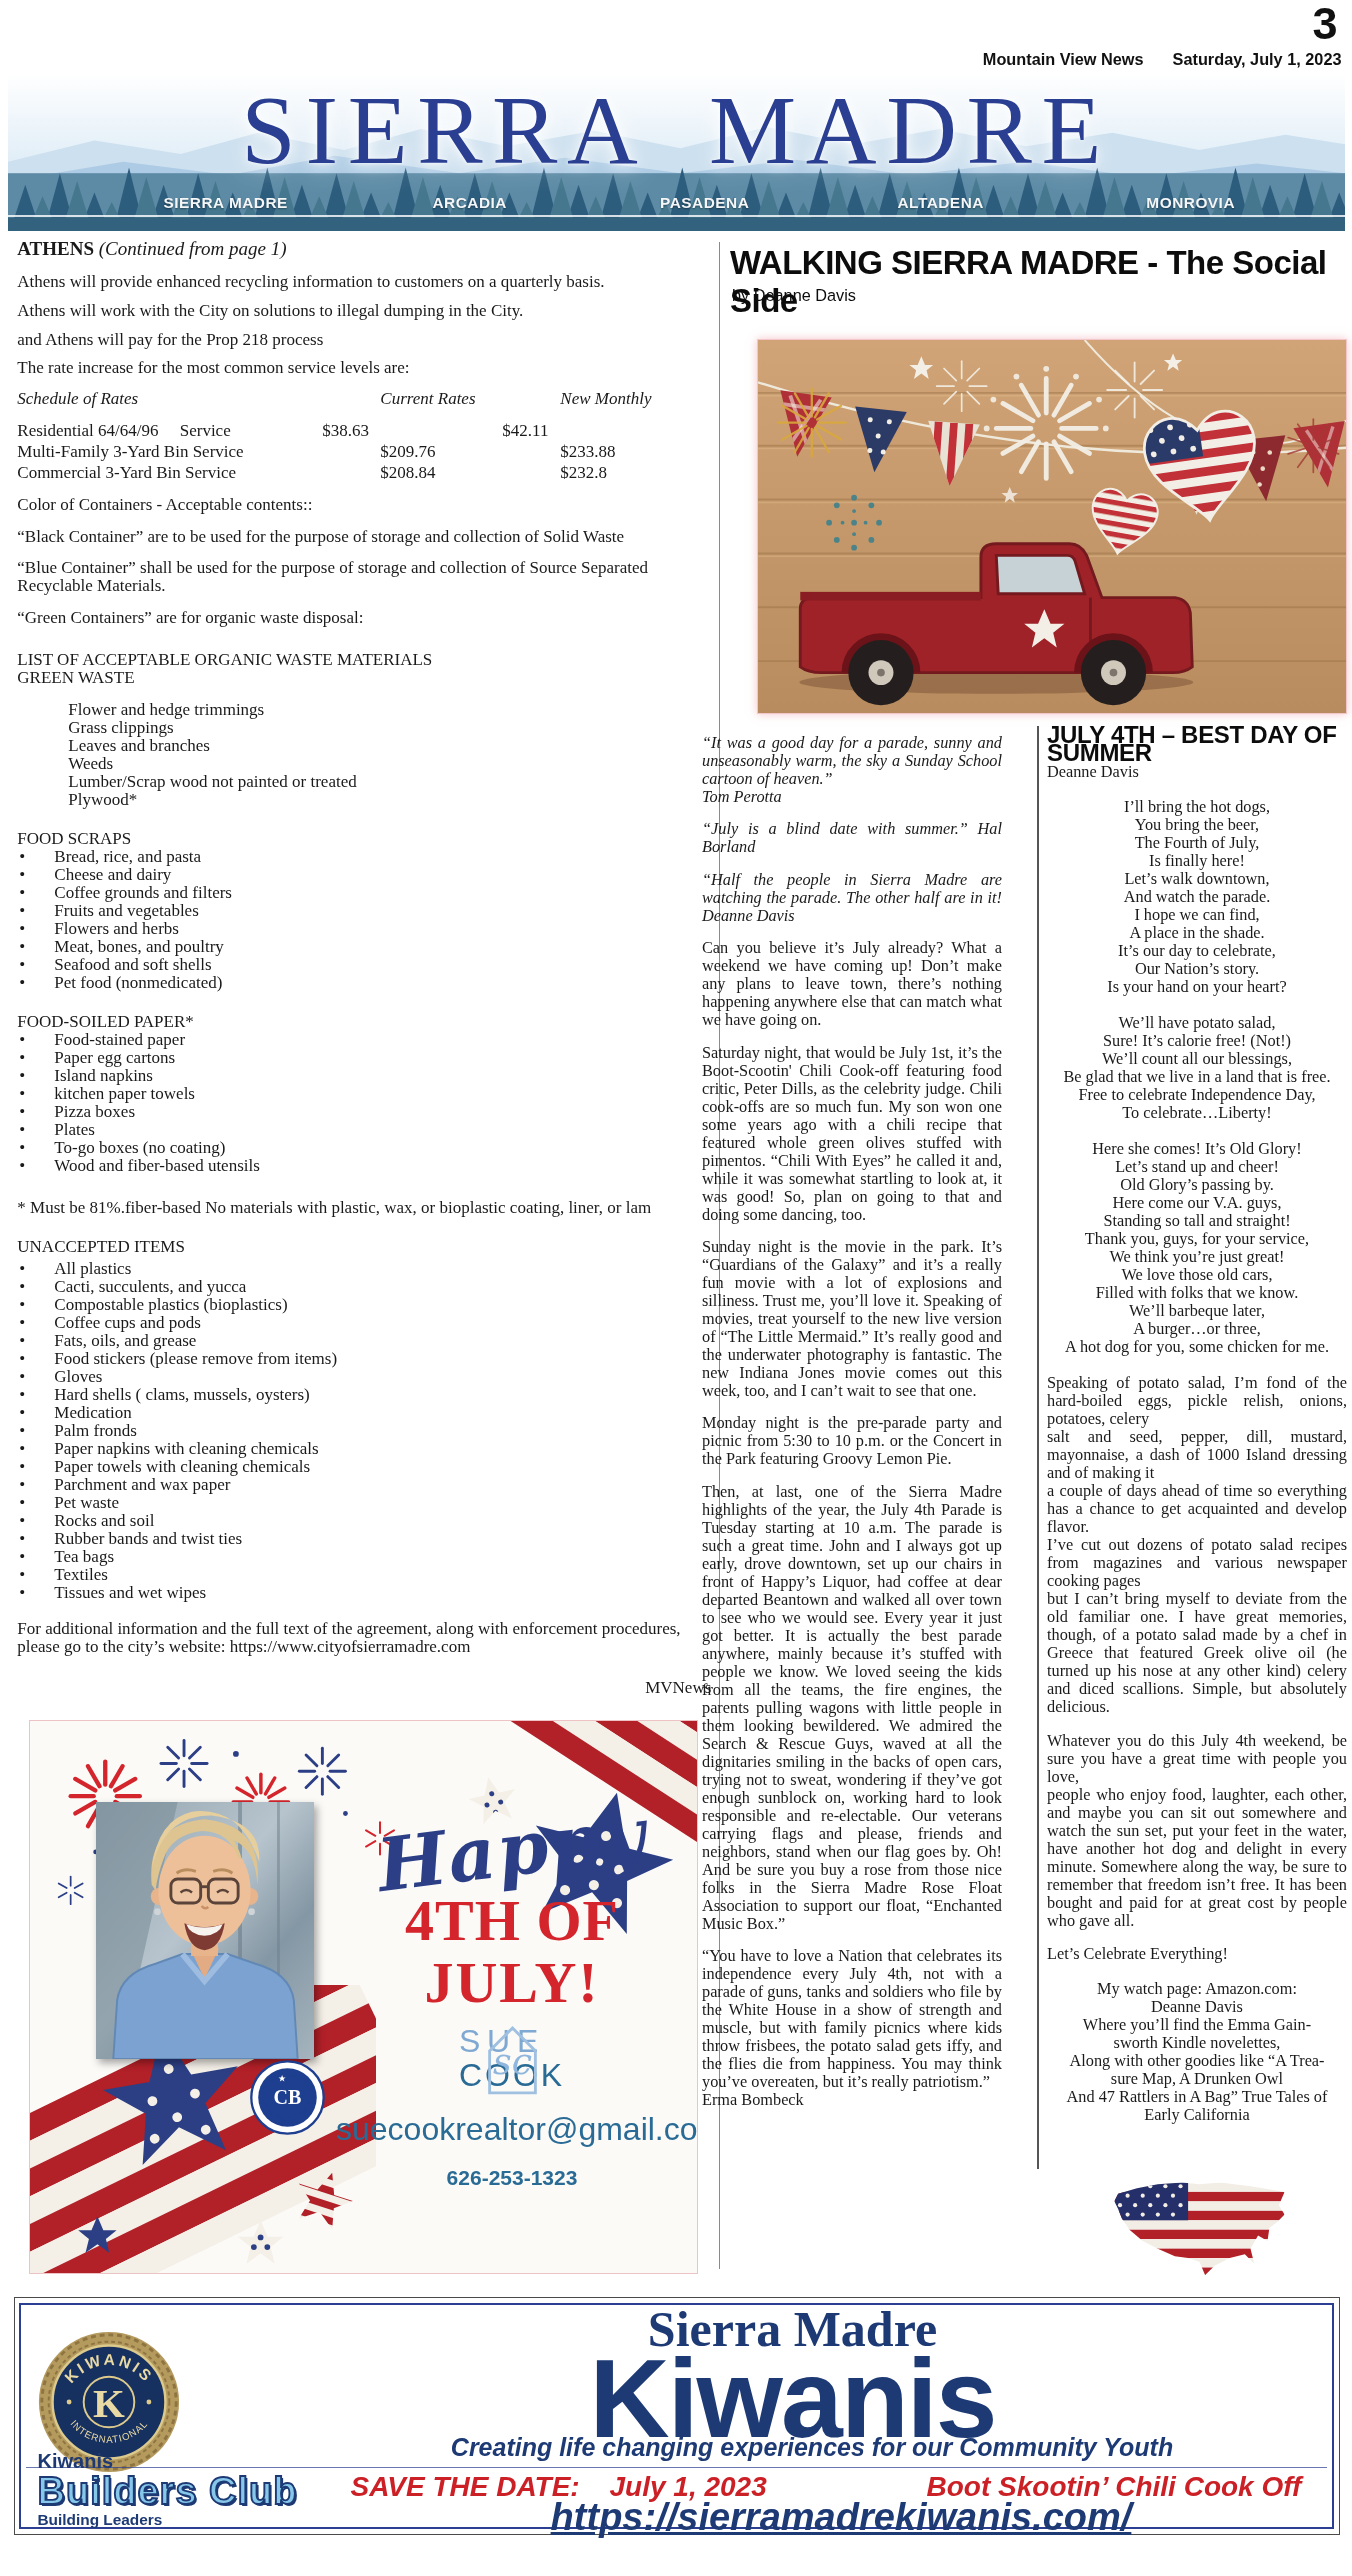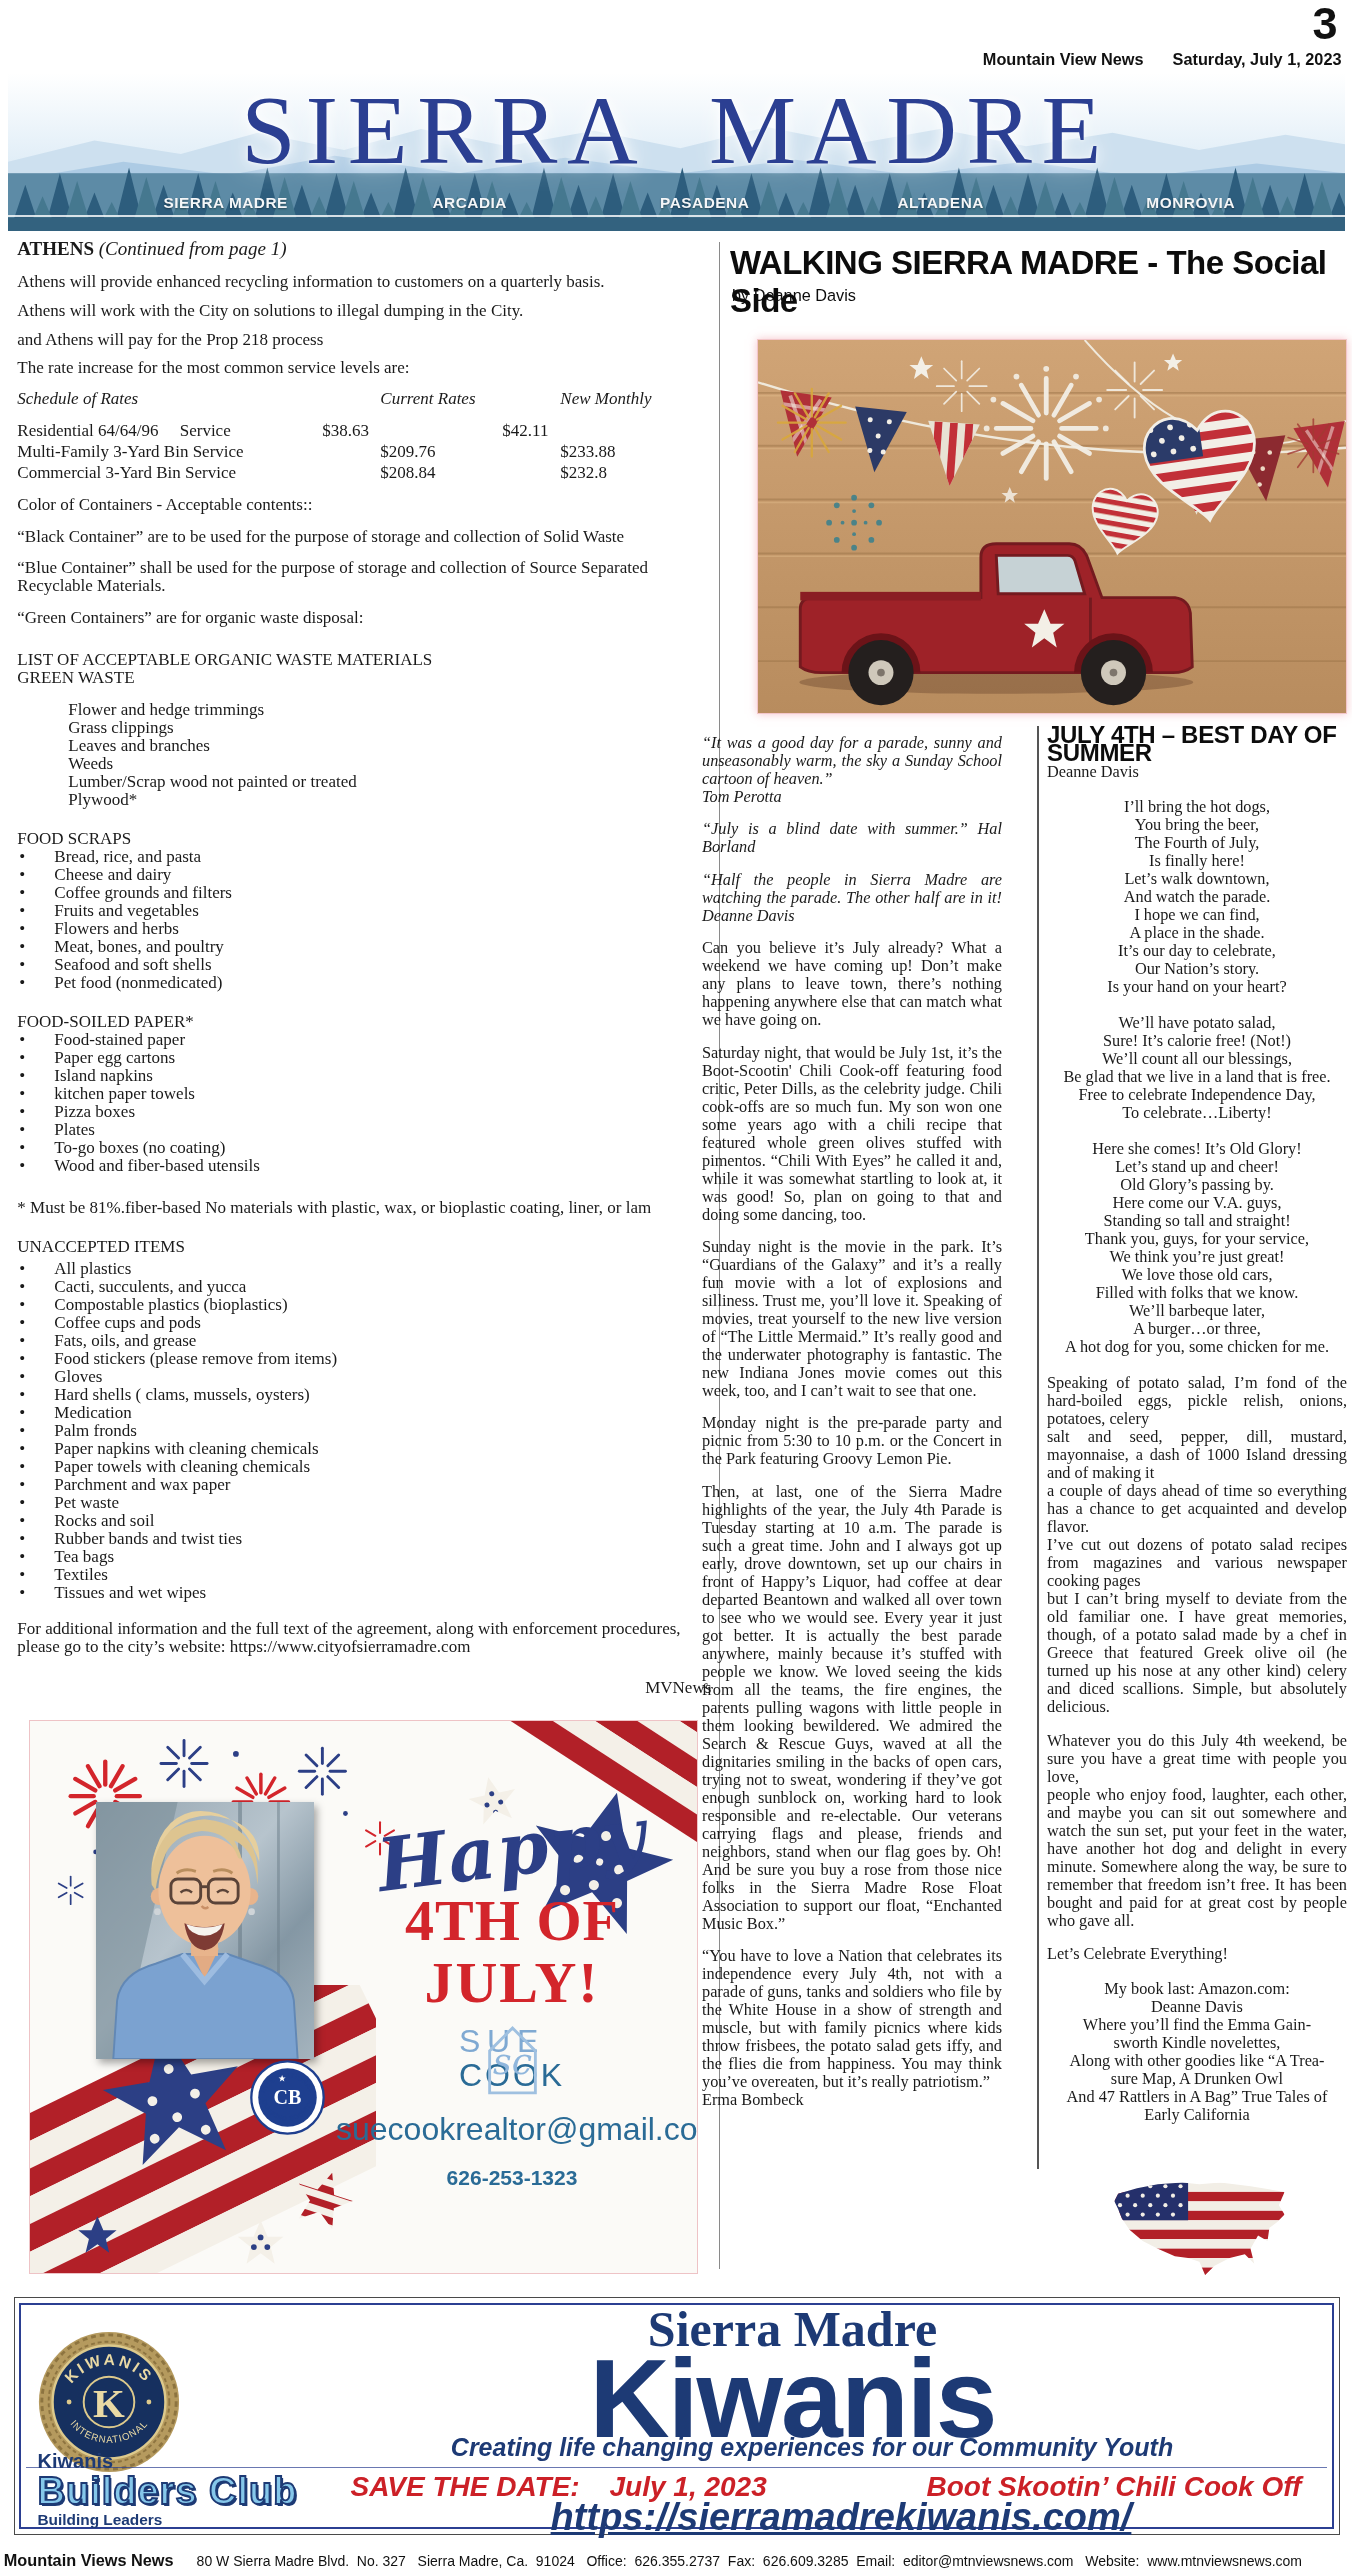--- a/index.html
+++ b/index.html
@@ -706,21 +706,21 @@
       </div>
     <p class="pp">Speaking of potato salad, I’m fond of the hard-boiled eggs, pickle relish, onions, potatoes, celery
 salt and seed, pepper, dill, mustard, mayonnaise, a dash of 1000 Island dressing and of making it
 a couple of days ahead of time so everything has a chance to get acquainted and develop flavor.
 I’ve cut out dozens of potato salad recipes from magazines and various newspaper cooking pages
 but I can’t bring myself to deviate from the old familiar one. I have great memories, though, of a potato salad made by a chef in Greece that featured Greek olive oil (he turned up his nose at any other kind) celery and diced scallions. Simple, but absolutely delicious.</p>
     <p class="pp">Whatever you do this July 4th weekend, be sure you have a great time with people you love,
 people who enjoy food, laughter, each other, and maybe you can sit out somewhere and watch the sun set, put your feet in the water, have another hot dog and delight in every minute. Somewhere along the way, be sure to remember that freedom isn’t free. It has been bought and paid for at great cost by people who gave all.</p>
     <p class="celebrate">Let’s Celebrate Everything!</p>
     <div class="book">
-        <div>My book last: Amazon.com:</div>
+        <div>My watch page: Amazon.com:</div>
         <div>Deanne Davis</div>
         <div>Where you’ll find the Emma Gain-</div>
         <div>sworth Kindle novelettes,</div>
         <div>Along with other goodies like “A Trea-</div>
         <div>sure Map, A Drunken Owl</div>
         <div>And 47 Rattlers in A Bag” True Tales of</div>
         <div>Early California</div>
       </div>
   </section>
 
@@ -1045,19 +1045,15 @@
       <div class="b-sub">Building Leaders</div>
     </div>
     <div class="kiw-save">
       <span class="lbl">SAVE THE DATE:</span>
       <span class="dt">July 1, 2023</span>
       <span class="ev">Boot Skootin’ Chili Cook Off</span>
     </div>
     <div class="kiw-url">https://sierramadrekiwanis.com/</div>
   </div>
 
-  <div class="footer">
-    <span class="f-name">Mountain Views News</span>
-    <span class="f-info">80 W Sierra Madre Blvd.  No. 327   Sierra Madre, Ca.  91024   Office:  626.355.2737  Fax:  626.609.3285  Email:  editor@mtnviewsnews.com   Website:  www.mtnviewsnews.com</span>
-  </div>
 
 </div>
 
 
 </body></html>

